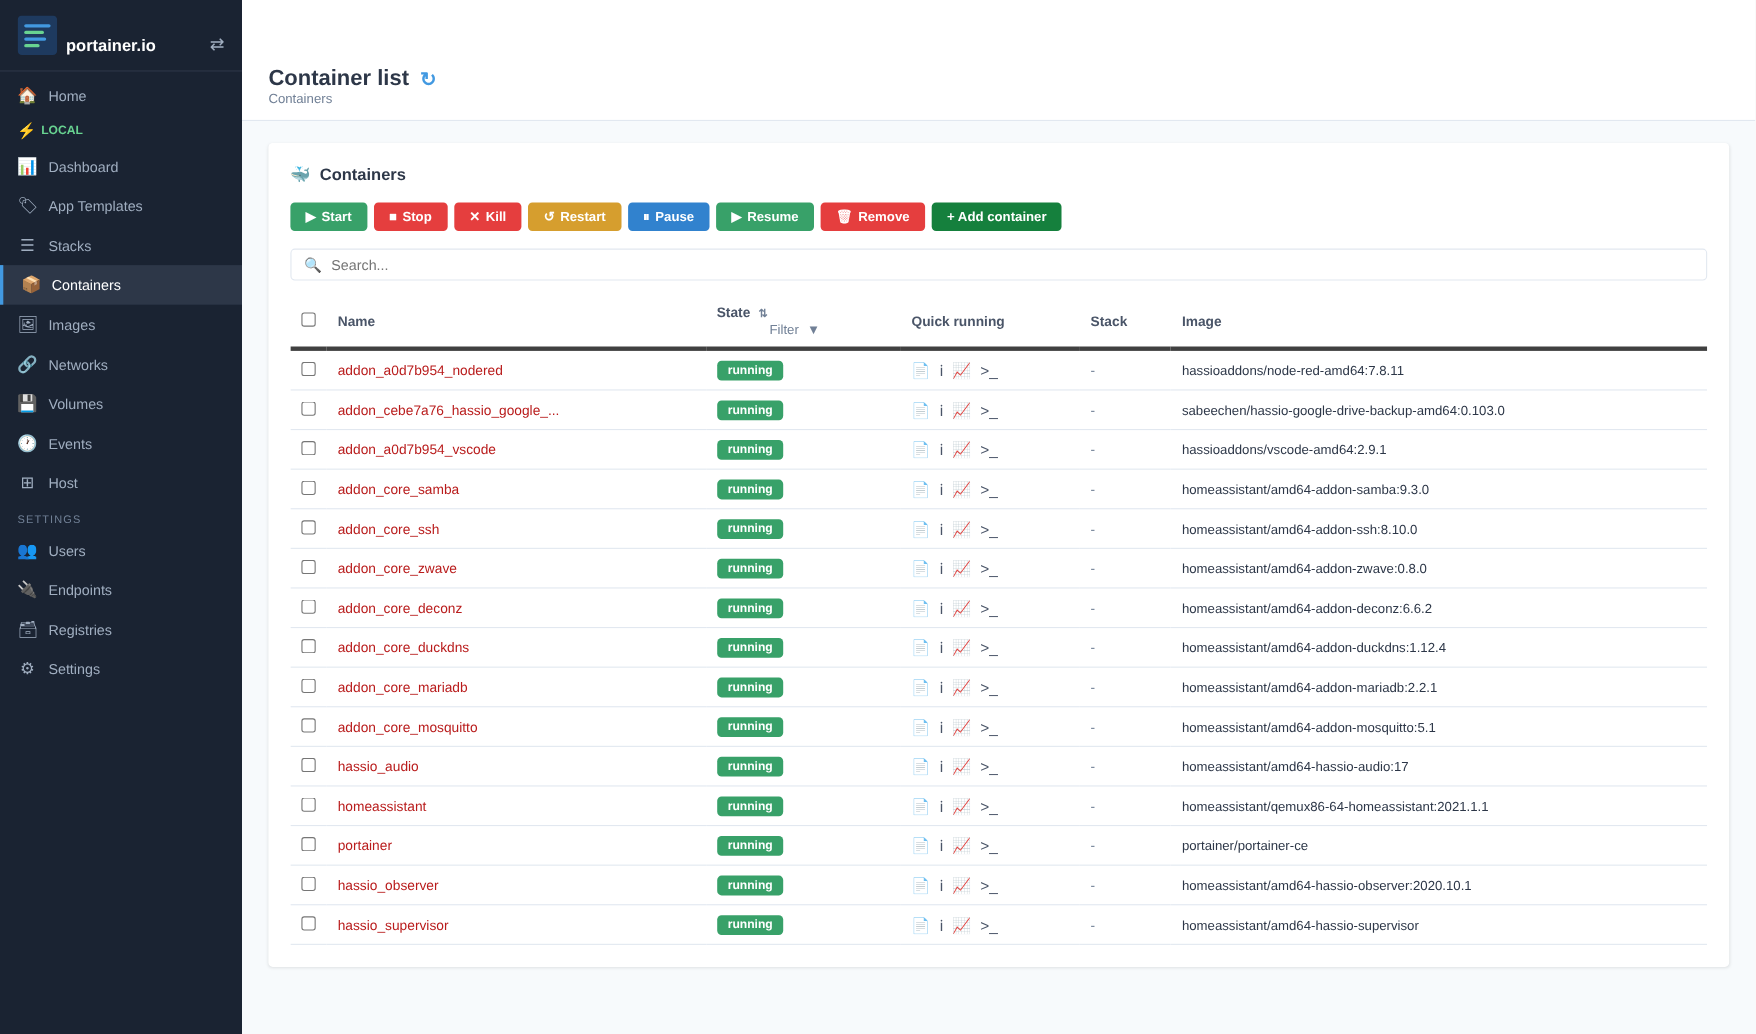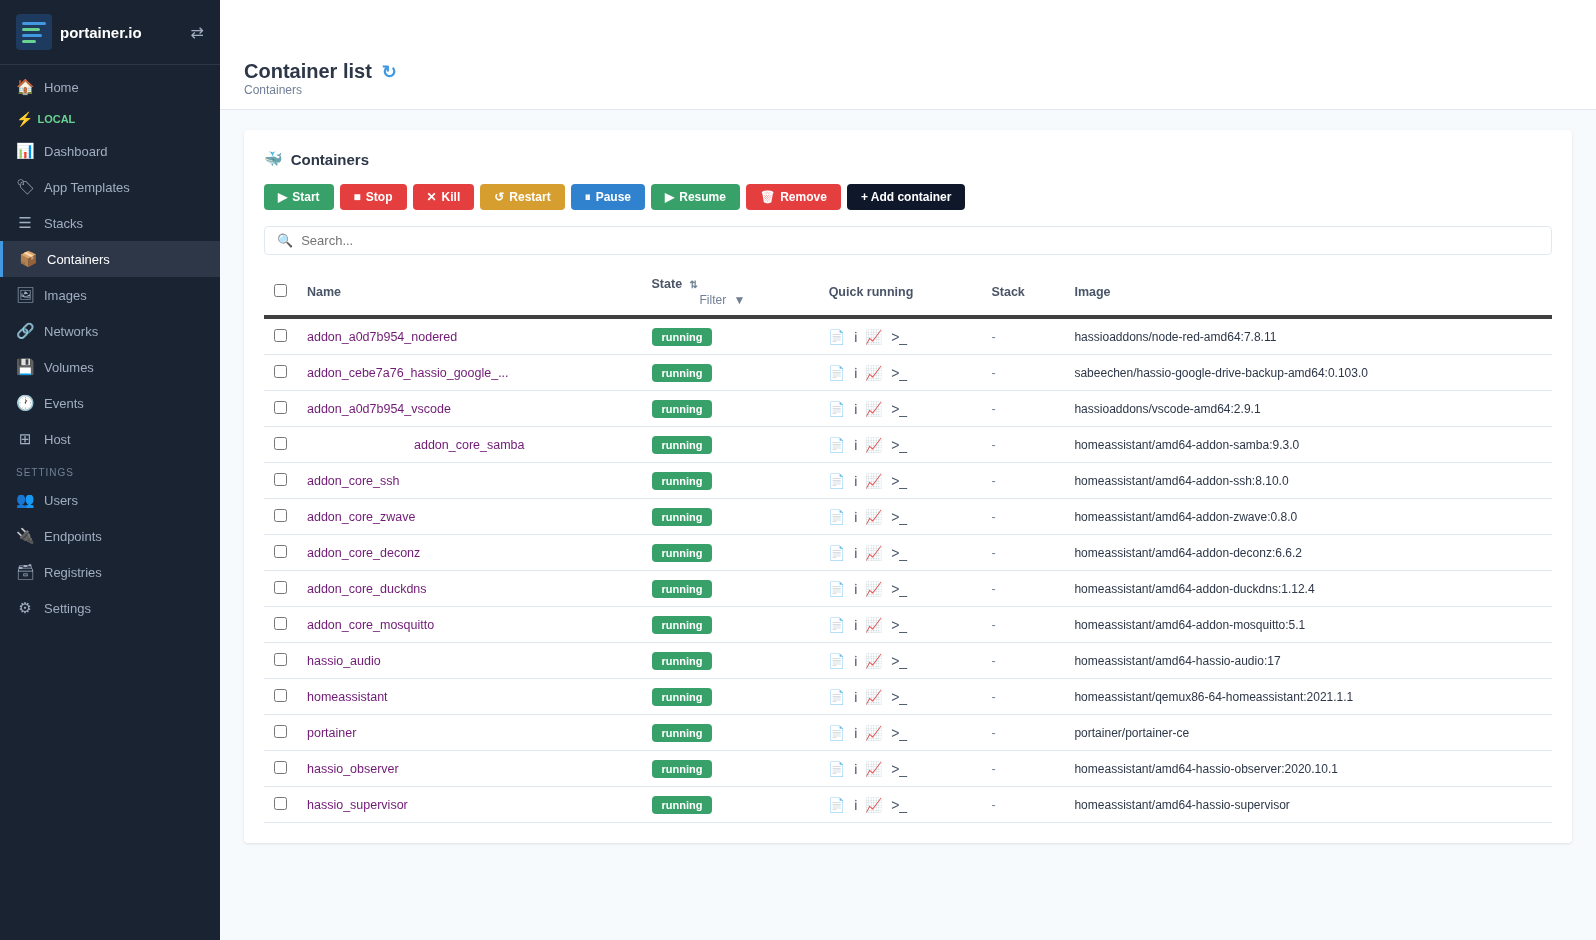--- a/index.html
+++ b/index.html
@@ -11,21 +11,21 @@
       min-width: 220px;
       background: #1a2332;
       color: #a0aec0;
       display: flex;
       flex-direction: column;
       height: 100vh;
       overflow-y: auto;
     }
     .sidebar-logo {
       display: flex;
-      align-items: center;
+      align-items: flex-end;
       padding: 14px 16px;
       background: #1a2332;
       border-bottom: 1px solid #2d3748;
     }
     .logo-icon {
       width: 36px;
       height: 36px;
       margin-right: 8px;
     }
     .logo-text {
@@ -144,21 +144,21 @@
       cursor: pointer;
       color: #fff;
     }
     .btn-start { background: #38a169; }
     .btn-stop { background: #e53e3e; }
     .btn-kill { background: #e53e3e; }
     .btn-restart { background: #d69e2e; }
     .btn-pause { background: #3182ce; }
     .btn-resume { background: #38a169; }
     .btn-remove { background: #e53e3e; }
-    .btn-add { background: #0f172a; }
+    .btn-add { background: #15803d; }
 
     
     .search-box {
       display: flex;
       align-items: center;
       border: 1px solid #e2e8f0;
       border-radius: 4px;
       padding: 6px 12px;
       margin-bottom: 14px;
       gap: 8px;
@@ -194,21 +194,21 @@
     th .sort-icon { margin-left: 4px; color: #718096; font-size: 10px; }
     th .filter-icon { margin-left: 4px; color: #718096; }
     tbody tr {
       border-bottom: 1px solid #e2e8f0;
     }
     td {
       padding: 8px 10px;
       color: #2d3748;
       vertical-align: middle;
     }
-    td.name-cell { color: #701a75; font-weight: 500; }
+    td.name-cell { color: #b91c1c; font-weight: 500; }
     .badge-running {
       background: #38a169;
       color: #fff;
       border-radius: 4px;
       padding: 3px 10px;
       font-size: 11px;
       font-weight: 600;
       display: inline-block;
     }
     .quick-actions {
@@ -453,21 +453,21 @@
           <span class="qa-icon" title="Console">&gt;_</span>
         </div>
       </td>
       <td class="stack-cell">-</td>
       <td class="image-cell">hassioaddons/vscode-amd64:2.9.1</td>
     </tr>
               <tr>
       <td class="checkbox-col">
         <input type="checkbox" style="">
       </td>
-      <td class="name-cell" style="cursor:pointer;text-align:center;">addon_core_samba</td>
+      <td class="name-cell" style="cursor:pointer;">addon_core_samba</td>
       <td>
         <span class="badge-running">running</span>
       </td>
       <td>
         <div class="quick-actions">
           <span class="qa-icon" title="Logs">📄</span>
           <span class="qa-icon" title="Inspect">ℹ</span>
           <span class="qa-icon" title="Stats">📈</span>
           <span class="qa-icon" title="Console">&gt;_</span>
         </div>
@@ -543,20 +543,39 @@
       <td>
         <div class="quick-actions">
           <span class="qa-icon" title="Logs">📄</span>
           <span class="qa-icon" title="Inspect">ℹ</span>
           <span class="qa-icon" title="Stats">📈</span>
           <span class="qa-icon" title="Console">&gt;_</span>
         </div>
       </td>
       <td class="stack-cell">-</td>
       <td class="image-cell">homeassistant/amd64-addon-duckdns:1.12.4</td>
+    </tr>
+              <tr>
+      <td class="checkbox-col">
+        <input type="checkbox" style="">
+      </td>
+      <td class="name-cell" style="cursor:pointer;">addon_core_mariadb</td>
+      <td>
+        <span class="badge-running">running</span>
+      </td>
+      <td>
+        <div class="quick-actions">
+          <span class="qa-icon" title="Logs">📄</span>
+          <span class="qa-icon" title="Inspect">ℹ</span>
+          <span class="qa-icon" title="Stats">📈</span>
+          <span class="qa-icon" title="Console">&gt;_</span>
+        </div>
+      </td>
+      <td class="stack-cell">-</td>
+      <td class="image-cell">homeassistant/amd64-addon-mariadb:2.2.1</td>
     </tr>
               <tr>
       <td class="checkbox-col">
         <input type="checkbox" style="">
       </td>
       <td class="name-cell" style="cursor:pointer;">addon_core_mosquitto</td>
       <td>
         <span class="badge-running">running</span>
       </td>
       <td>

